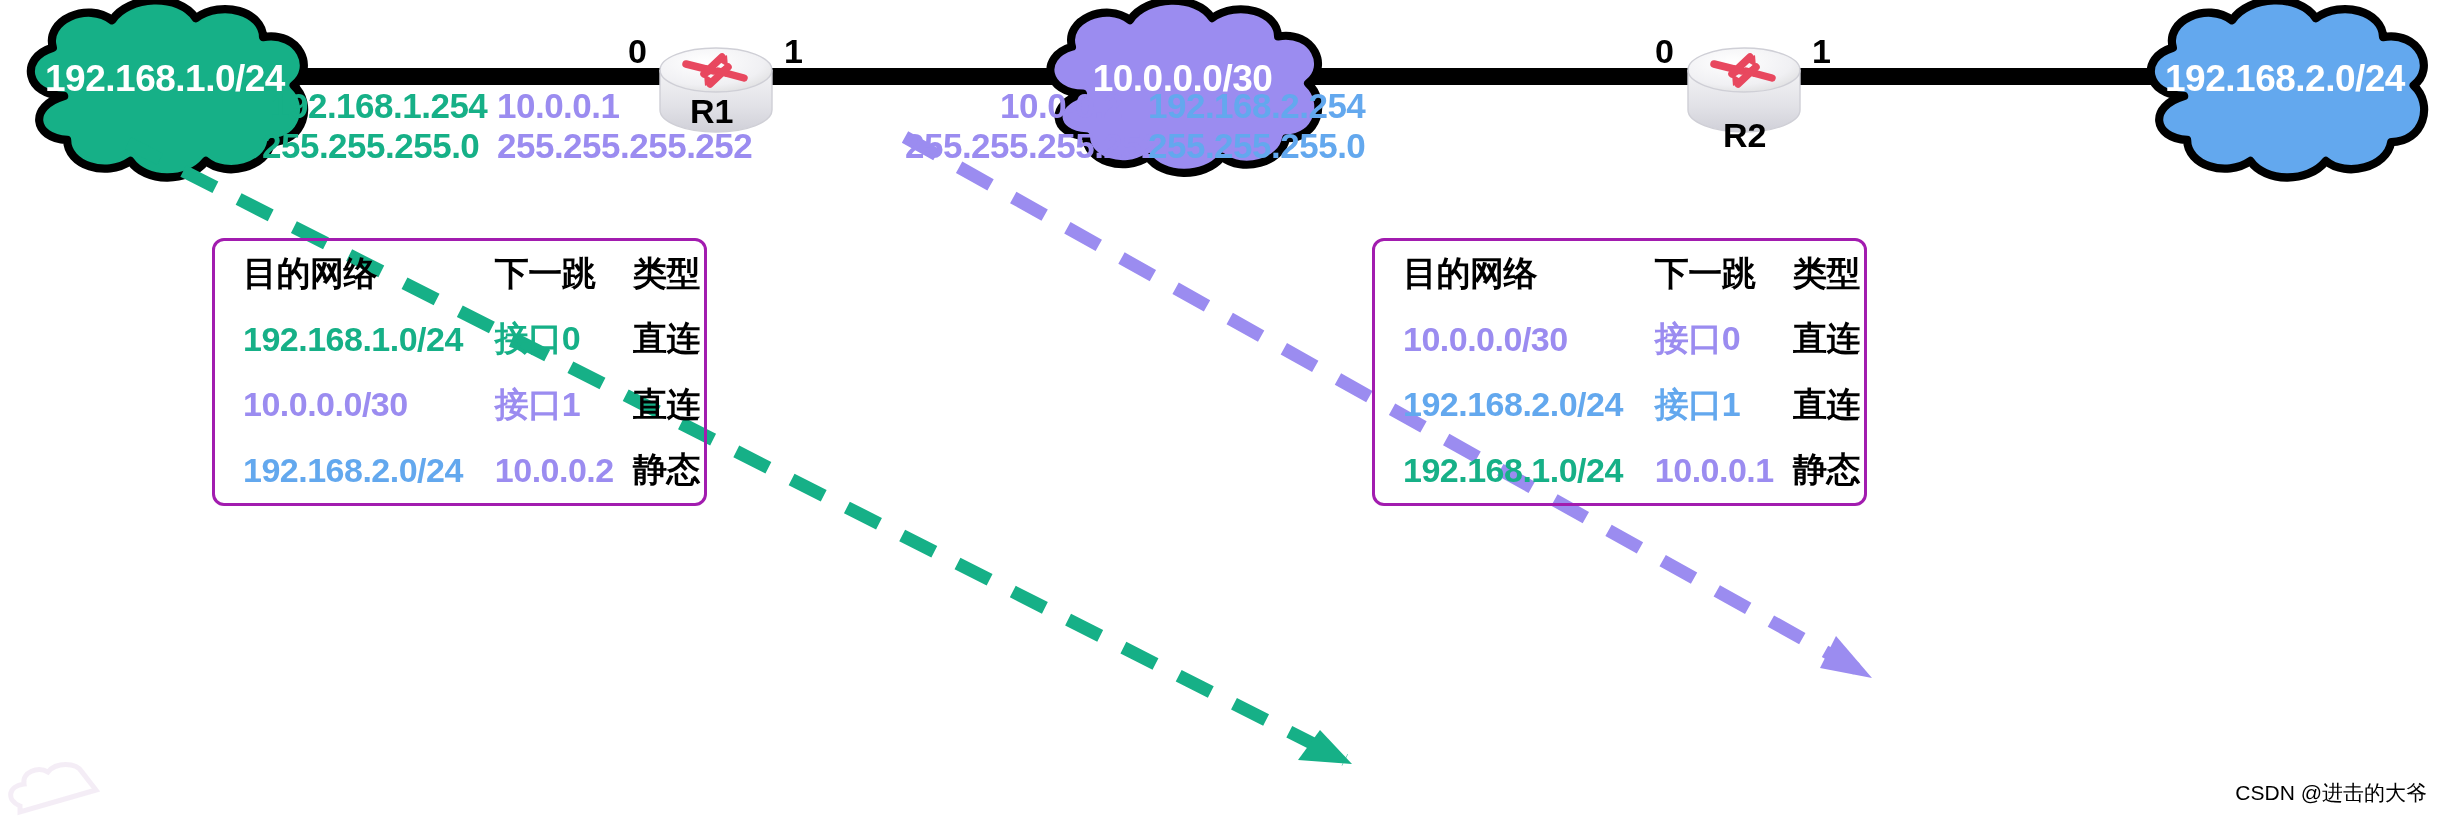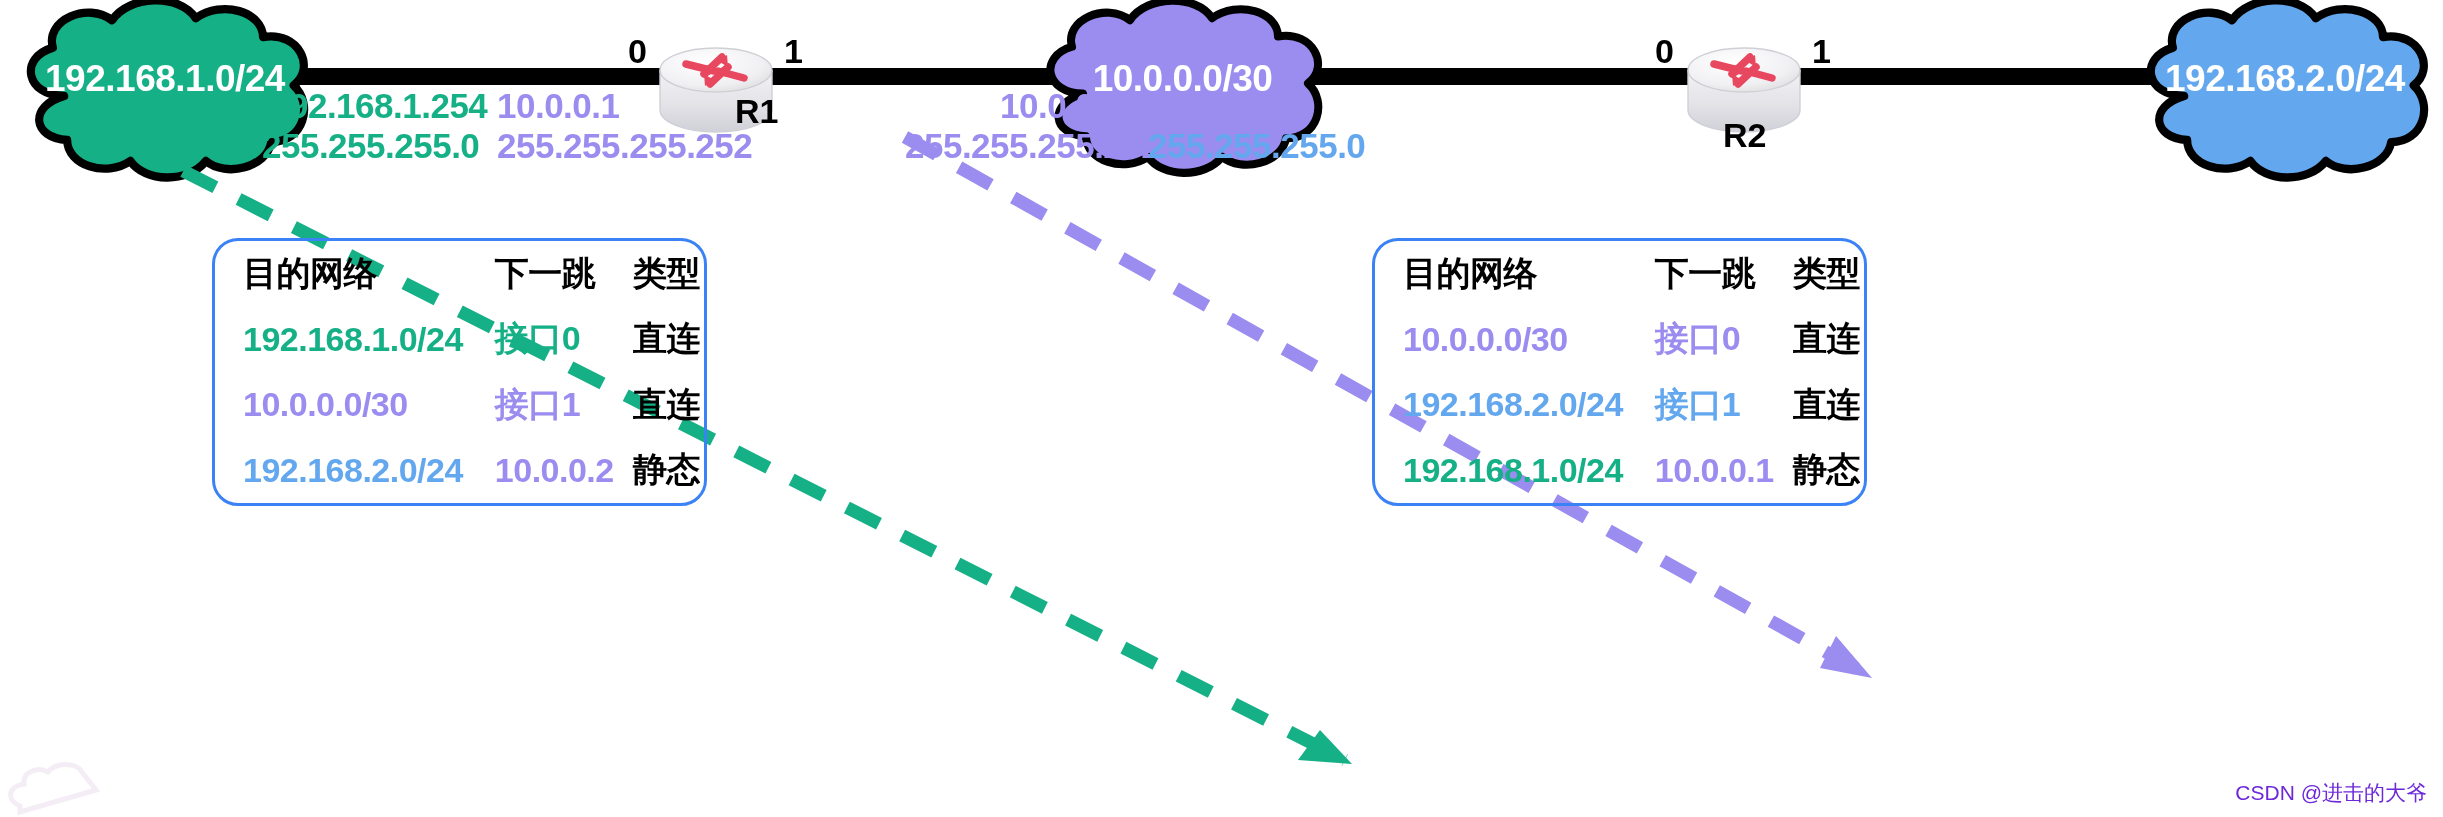--- a/index.html
+++ b/index.html
@@ -34,41 +34,41 @@
     letter-spacing:-0.5px;
   }
 
   
   .table-title{
     position:absolute;color:#000000;font-weight:bold;font-size:35px;
     white-space:nowrap;text-align:center;
   }
   .rtable{
     position:absolute;box-sizing:border-box;
-    border:3px solid #3b82f6;border-radius:26px;background:transparent;
+    border:3px solid #a21caf;border-radius:12px;background:transparent;
   }
   .rt-grid{
     position:absolute;left:0;top:0;width:100%;height:100%;
     display:grid;grid-template-columns:47% 27% 26%;
     grid-template-rows:repeat(4,1fr);
     align-items:center;
   }
   .rt-cell{
     font-weight:bold;font-size:34px;white-space:nowrap;
     letter-spacing:-0.5px;padding:0 4px;
   }
   .rt-head{color:#000000;}
   .rt-c0{padding-left:28px;text-align:left;}
   .rt-c1{text-align:left;padding-left:8px;margin-left:42px;}
   .rt-c2{text-align:right;padding-left:14px;color:#000000;}
 
   
   .watermark{
     position:absolute;right:16px;bottom:10px;
-    color:#6d28d9;font-size:21px;white-space:nowrap;
+    color:#000000;font-size:21px;white-space:nowrap;
     font-family:"Liberation Sans","DejaVu Sans",sans-serif;
   }
 </style>
 </head>
 <body>
 
 <div class="stage">
 
   <svg class="layer" viewBox="0 0 2443 817" width="2443" height="817">
     <defs>
@@ -192,35 +192,36 @@
   </svg>
 
   <div class="cloud-label" style="left:20px;top:58px;width:290px;">192.168.1.0/24</div>
 
   <div class="cloud-label" style="left:1040px;top:58px;width:285px;">10.0.0.0/30</div>
 
   <div class="cloud-label" style="left:2140px;top:58px;width:290px;">192.168.2.0/24</div>
 
   <div class="port-num" style="left:628px;top:32px;">0</div>
   <div class="port-num" style="left:784px;top:32px;">1</div>
-  <div class="router-name" style="left:735px;top:92px;text-align:center;">R1</div>
+  <div class="router-name" style="left:690px;top:92px;text-align:center;">R1</div>
 
   <div class="port-num" style="left:1655px;top:32px;">0</div>
   <div class="port-num" style="left:1812px;top:32px;">1</div>
   <div class="router-name" style="left:1723px;top:92px;margin-top:24px;">R2</div>
 
   <div class="ip-ann" style="left:262px;top:86px;color:#16b087;margin-left:8px;">192.168.1.254</div>
   <div class="ip-ann" style="left:262px;top:126px;color:#16b087;">255.255.255.0</div>
 
   <div class="ip-ann" style="left:497px;top:86px;color:#9b8cf0;">10.0.0.1</div>
   <div class="ip-ann" style="left:497px;top:126px;color:#9b8cf0;">255.255.255.252</div>
 
   <div class="ip-ann" style="left:1000px;top:86px;color:#9b8cf0;">10.0.0.2</div>
   <div class="ip-ann" style="left:905px;top:126px;color:#9b8cf0;">255.255.255.252</div>
 
+  <div class="ip-ann" style="left:1148px;top:86px;color:#63a8ee;">192.168.2.254</div>
   <div class="ip-ann" style="left:1148px;top:126px;color:#63a8ee;">255.255.255.0</div>
 
 
   <div class="rtable" style="left:212px;top:238px;width:495px;height:268px;">
     <div class="rt-grid">
       <div class="rt-cell rt-head rt-c0">目的网络</div>
       <div class="rt-cell rt-head rt-c1">下一跳</div>
       <div class="rt-cell rt-head rt-c2">类型</div>
 
       <div class="rt-cell rt-c0" style="color:#16b087;">192.168.1.0/24</div>

